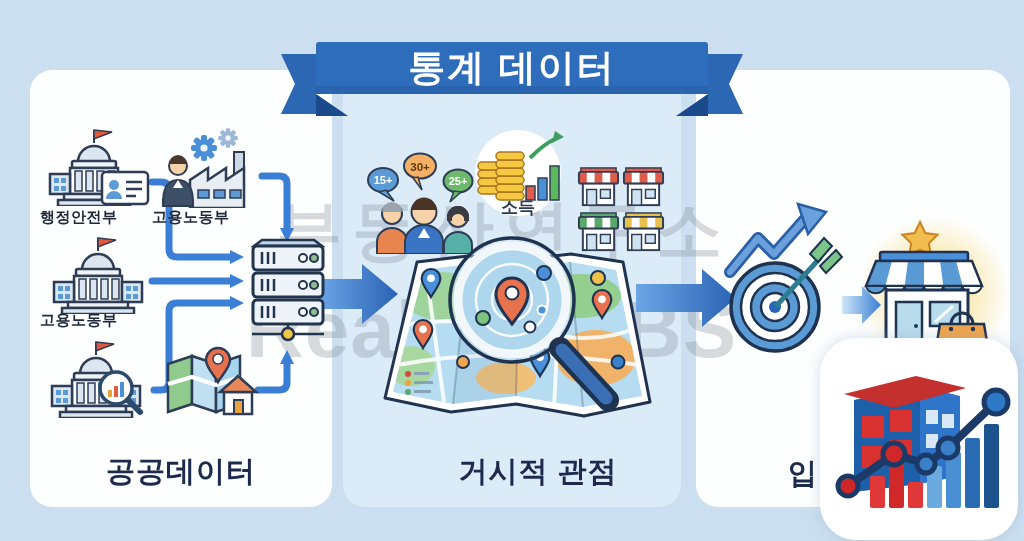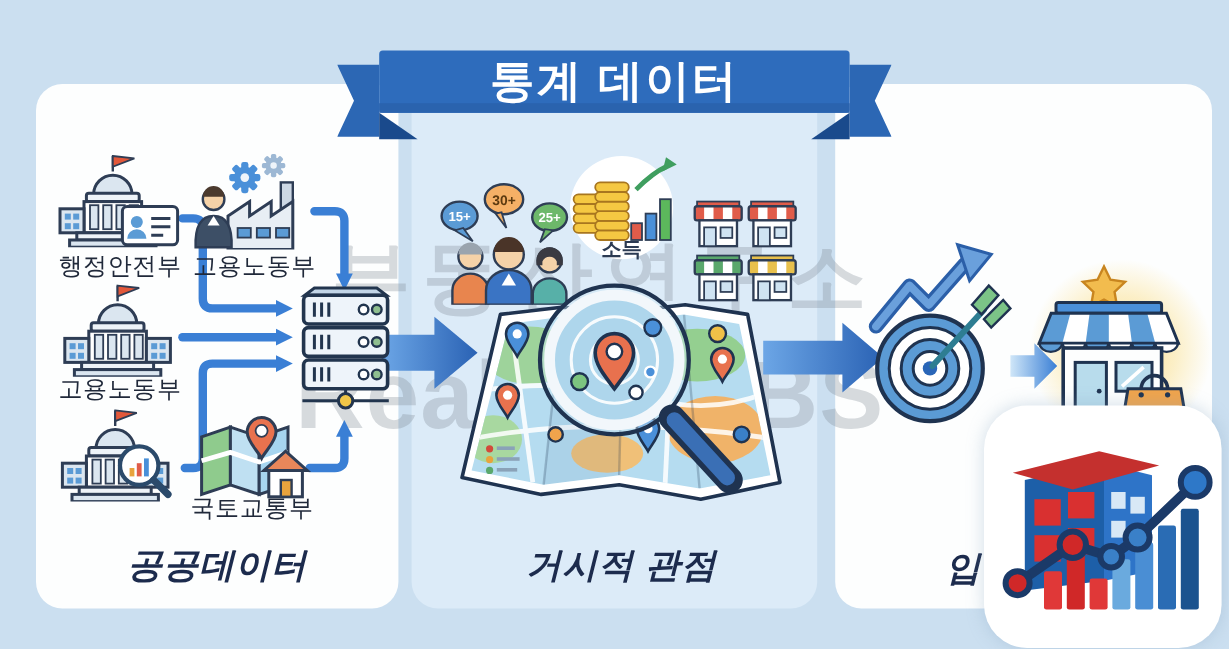--- a/index.html
+++ b/index.html
@@ -2,24 +2,24 @@
 <html><head>
 <meta charset="utf-8">
 <style>
   html,body{margin:0;padding:0;background:#cbdff0;}
   .stage{position:relative;width:1024px;height:541px;background:#cbdff0;overflow:hidden;
          font-family:"Liberation Sans","DejaVu Sans",sans-serif;}
   .abs{position:absolute;}
   .panel{position:absolute;border-radius:22px;}
   .panel-white{background:#fdfefe;}
   .panel-blue{background:#dcebf8;}
-  .lbl{position:absolute;z-index:12;font-weight:400;color:#20293a;font-size:20px;
-       text-align:center;letter-spacing:.5px;white-space:nowrap;}
+  .lbl{position:absolute;z-index:12;font-weight:700;color:#20293a;font-size:15px;
+       text-align:left;letter-spacing:.5px;white-space:nowrap;}
   .title{position:absolute;z-index:12;font-weight:800;color:#1c2b4d;font-size:29px;
-         letter-spacing:1px;text-align:center;white-space:nowrap;font-style:italic;}
+         letter-spacing:1px;text-align:center;white-space:nowrap;}
   .wm{position:absolute;z-index:5;color:#7d8893;opacity:.30;font-weight:800;white-space:nowrap;}
   .icon{position:absolute;z-index:10;}
   .logo-card{position:absolute;left:820px;top:338px;width:198px;height:202px;background:#fff;
              border-radius:36px;z-index:40;box-shadow:0 0 14px rgba(130,160,190,.35);}
 </style>
 </head>
 <body>
 
 <div class="stage">
 
@@ -163,21 +163,20 @@
     <g>
       <path d="M58,44 C55,38 46,30 46,22 A12,12 0 1 1 70,22 C70,30 61,38 58,44 Z" fill="#e8724e" stroke="#2e3d55" stroke-width="2.5"></path>
       <circle cx="58" cy="21" r="5" fill="#fff" stroke="#2e3d55" stroke-width="1.5"></circle>
     </g>
     <g transform="translate(62,42)">
       <rect x="2" y="12" width="28" height="22" fill="#fff" stroke="#2e3d55" stroke-width="2.5"></rect>
       <polygon points="-2,12 16,-4 34,12" fill="#e8875a" stroke="#2e3d55" stroke-width="2.5"></polygon>
       <rect x="12" y="20" width="9" height="14" fill="#e8a33d" stroke="#2e3d55" stroke-width="2"></rect>
     </g>
   </svg>
-  <div class="lbl" style="left:150px;top:410px;width:120px">국토교통부</div>
 
   <svg class="icon" style="left:248px;top:236px" width="80" height="112" viewBox="0 0 80 112">
     <polygon points="14,4 66,4 74,10 6,10" fill="#c3d6e8" stroke="#22354e" stroke-width="2.5"></polygon>
     <g>
       <rect x="5" y="10" width="70" height="24" rx="4" fill="#eef4fa" stroke="#22354e" stroke-width="3"></rect>
       <rect x="5" y="37" width="70" height="24" rx="4" fill="#eef4fa" stroke="#22354e" stroke-width="3"></rect>
       <rect x="5" y="64" width="70" height="24" rx="4" fill="#eef4fa" stroke="#22354e" stroke-width="3"></rect>
     </g>
     <g stroke="#22354e" stroke-width="2.5">
       <line x1="14" y1="16" x2="14" y2="28"></line>
@@ -376,21 +375,21 @@
       <circle cx="127" cy="92" r="7" fill="#7cc47f" stroke="#1f3350" stroke-width="2"></circle>
       <circle cx="174" cy="101" r="5.5" fill="#fff" stroke="#1f3350" stroke-width="2"></circle>
       <circle cx="186" cy="84" r="4.5" fill="#4a90d9" stroke="#fff" stroke-width="2"></circle>
       <path d="M156,98 c-10,-13 -16,-21 -16,-30 a16,16 0 1 1 32,0 c0,9 -6,17 -16,30 z" fill="#e8714e" stroke="#1f3350" stroke-width="3"></path>
       <circle cx="156" cy="67" r="6.5" fill="#fff" stroke="#1f3350" stroke-width="2"></circle>
       <line x1="204" y1="122" x2="252" y2="174" stroke="#1f3350" stroke-width="22" stroke-linecap="round"></line>
       <line x1="206" y1="124" x2="250" y2="172" stroke="#3a6fb5" stroke-width="13" stroke-linecap="round"></line>
     </g>
   </svg>
 
-  <div class="title" style="left:326px;top:452px;width:384px">거시적 관점</div>
+  <div class="title" style="left:346px;top:452px;width:384px">거시적 관점</div>
 
   <svg class="icon" style="left:698px;top:194px" width="168" height="170" viewBox="0 0 168 170">
     <g>
       <path d="M32,78 L60,44 L76,60 L106,26" stroke="#2b5fa8" stroke-width="12" fill="none" stroke-linejoin="round" stroke-linecap="round"></path>
       <path d="M32,78 L60,44 L76,60 L106,26" stroke="#6aa0dc" stroke-width="6.5" fill="none" stroke-linejoin="round" stroke-linecap="round"></path>
       <polygon points="100,10 128,18 110,40" fill="#6aa0dc" stroke="#2b5fa8" stroke-width="2.5"></polygon>
     </g>
     <g>
       <circle cx="77" cy="113" r="44" fill="#5b9bd5" stroke="#1f3350" stroke-width="3.5"></circle>
       <circle cx="77" cy="113" r="34" fill="#fff" stroke="#1f3350" stroke-width="2.5"></circle>

